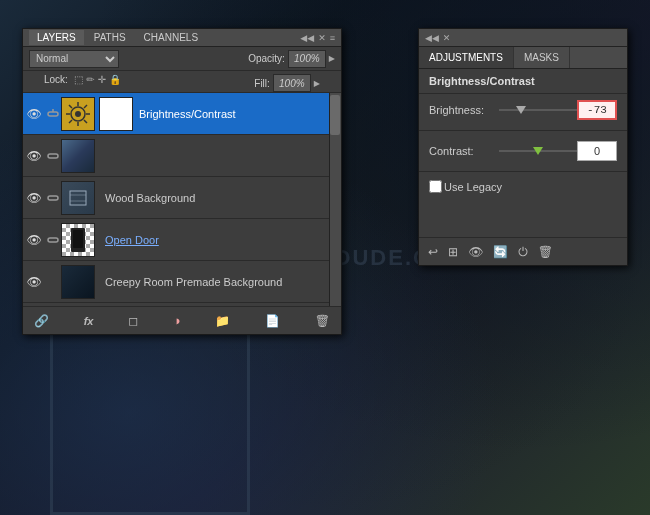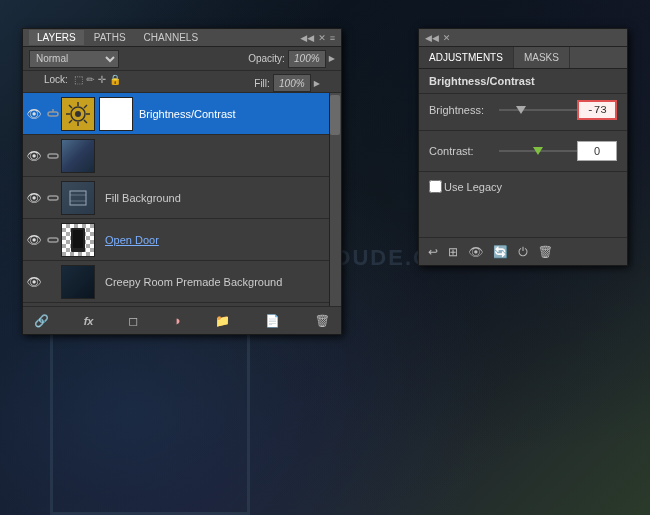--- a/index.html
+++ b/index.html
@@ -633,21 +633,21 @@
           </svg>
         </div>
         <div class="layer-thumb thumb-wood">
           <svg width="20" height="20" viewBox="0 0 20 20">
             <rect x="2" y="3" width="16" height="14" fill="none" stroke="#9ab" stroke-width="1"></rect>
             <line x1="2" y1="7" x2="18" y2="7" stroke="#9ab" stroke-width="0.5"></line>
             <line x1="2" y1="13" x2="18" y2="13" stroke="#9ab" stroke-width="0.5"></line>
           </svg>
         </div>
         <div style="width:6px"></div>
-        <div class="layer-name">Fill Background</div>
+        <div class="layer-name">Wood Background</div>
       </div>
 
       <div class="layer-row">
         <div class="layer-visibility">👁</div>
         <div class="layer-link">
           <svg width="12" height="12" viewBox="0 0 12 12">
             <rect x="1" y="4" width="10" height="4" rx="2" fill="none" stroke="#999" stroke-width="1.5"></rect>
           </svg>
         </div>
         <div class="layer-thumb thumb-door">

